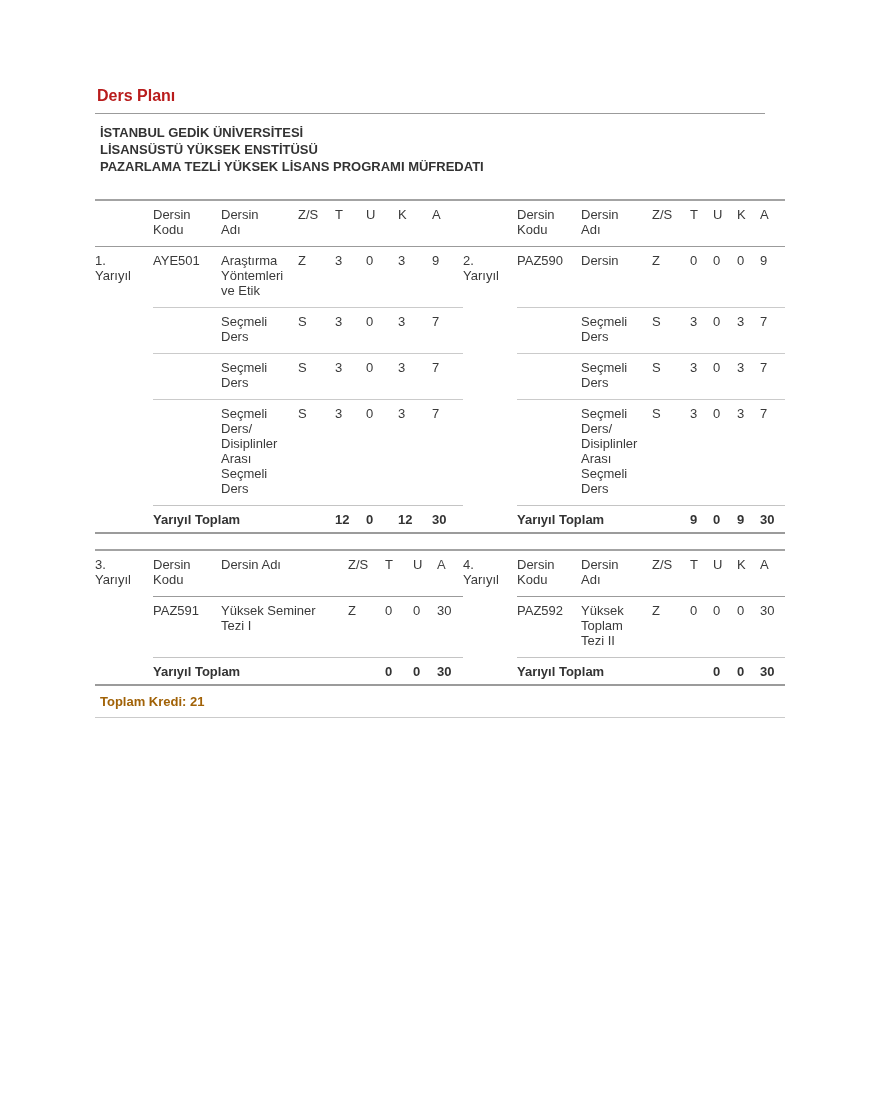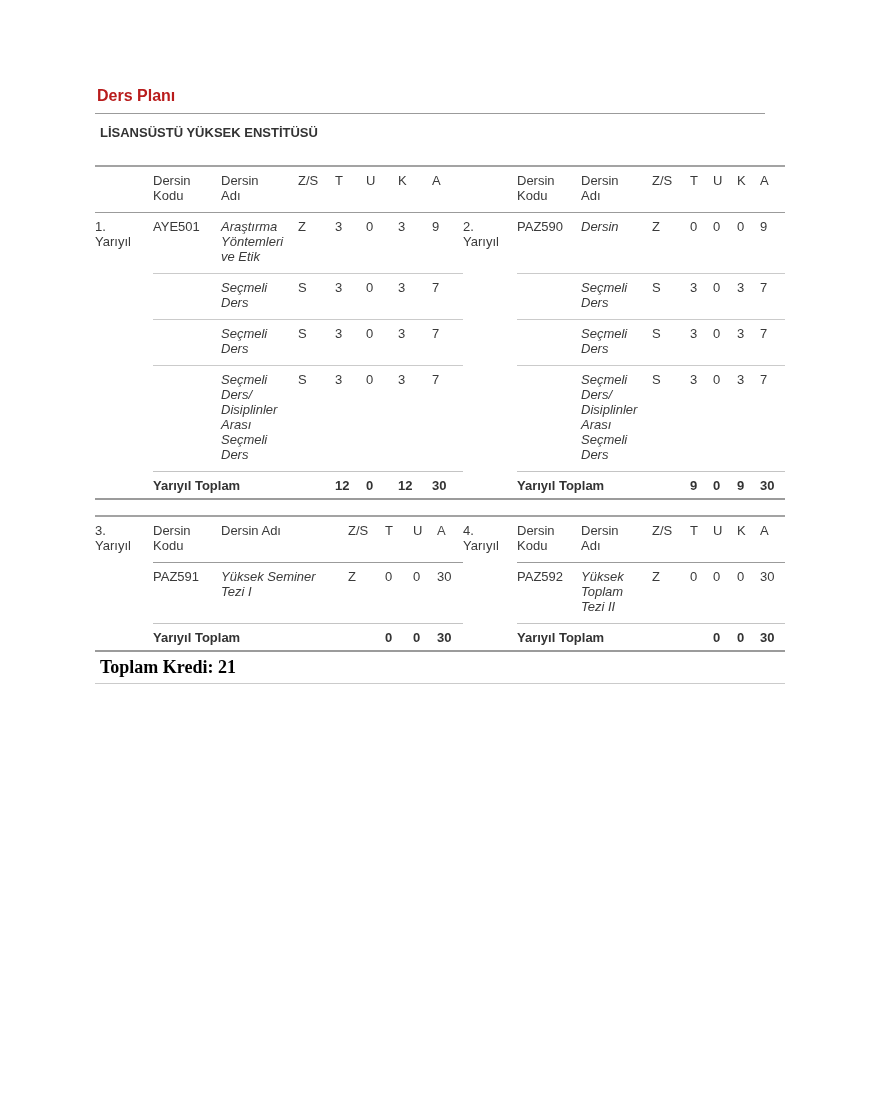--- a/index.html
+++ b/index.html
@@ -22,21 +22,21 @@
 
   
   table.ct { border-collapse:collapse; table-layout:fixed; width:690px; border-top:2px solid #a3a3a3; }
   table.t1 { margin-top:24px; }
   table.t2 { margin-top:15px; }
   table.ct th, table.ct td {
     font-size:13px; line-height:15px; color:#3a3a3a;
     vertical-align:top; text-align:left; font-weight:normal;
     padding:6px 2px 9px 0; overflow:visible;
   }
-  .pre { white-space:pre-line;font-style:italic; }
+  .pre { white-space:pre-line; }
   th.hcell, td.hcell {
     font-weight:bold; color:#333;
     border-bottom:1px solid #9b9b9b;
     padding:8px 2px 5px 0;
     white-space:pre-line;
     margin-left:28px;
   }
   th.hcell.light { font-weight:normal; color:#4a4a4a; }
   th.sem { font-weight:bold; color:#333; white-space:pre-line; padding-left:5px; }
   th.hsem { border-bottom:none; padding-top:8px; }
@@ -44,38 +44,40 @@
   tr.tot > td {
     border-top:1px solid #c4c4c4; border-bottom:2px solid #9b9b9b;
     font-weight:bold; color:#333;
     padding:6px 2px 5px 0; white-space:nowrap;margin-top:7px;
   }
   tr.tot > td.sem-e { border-top:none; }
 
   
   table.tf { border-collapse:collapse; table-layout:fixed; width:690px; }
   table.tf td {
-    font-size:18px; line-height:15px; font-weight:bold; color:#000000;
-    padding:8px 0 8px 5px; vertical-align:top; white-space:nowrap; overflow:visible;font-family:Liberation Serif, serif;
+    font-size:13px; line-height:15px; font-weight:bold; color:#a16207;
+    padding:8px 0 8px 5px; vertical-align:top; white-space:nowrap; overflow:visible;
   }
   tr.frow1 > td { border-bottom:1px solid #cbcbcb; }
   tr.frow2 > td.c1 { border-bottom:1px solid #cbcbcb; }
   tr.frow2 > td.c2 { border-bottom:2px solid #9b9b9b; }
 </style>
 </head>
 <body>
 
 <div class="page">
 
   <div class="title-block">
     <h1>Ders Planı</h1>
   </div>
 
   <div class="inst">
+    <div>İSTANBUL GEDİK ÜNİVERSİTESİ</div>
     <div>LİSANSÜSTÜ YÜKSEK ENSTİTÜSÜ</div>
+    <div>PAZARLAMA TEZLİ YÜKSEK LİSANS PROGRAMI MÜFREDATI</div>
   </div>
 
   <table class="ct t1">
     <colgroup>
       <col style="width:58px">
         <col style="width:68px">
         <col style="width:77px">
         <col style="width:37px">
       <col style="width:31px">
         <col style="width:32px">

